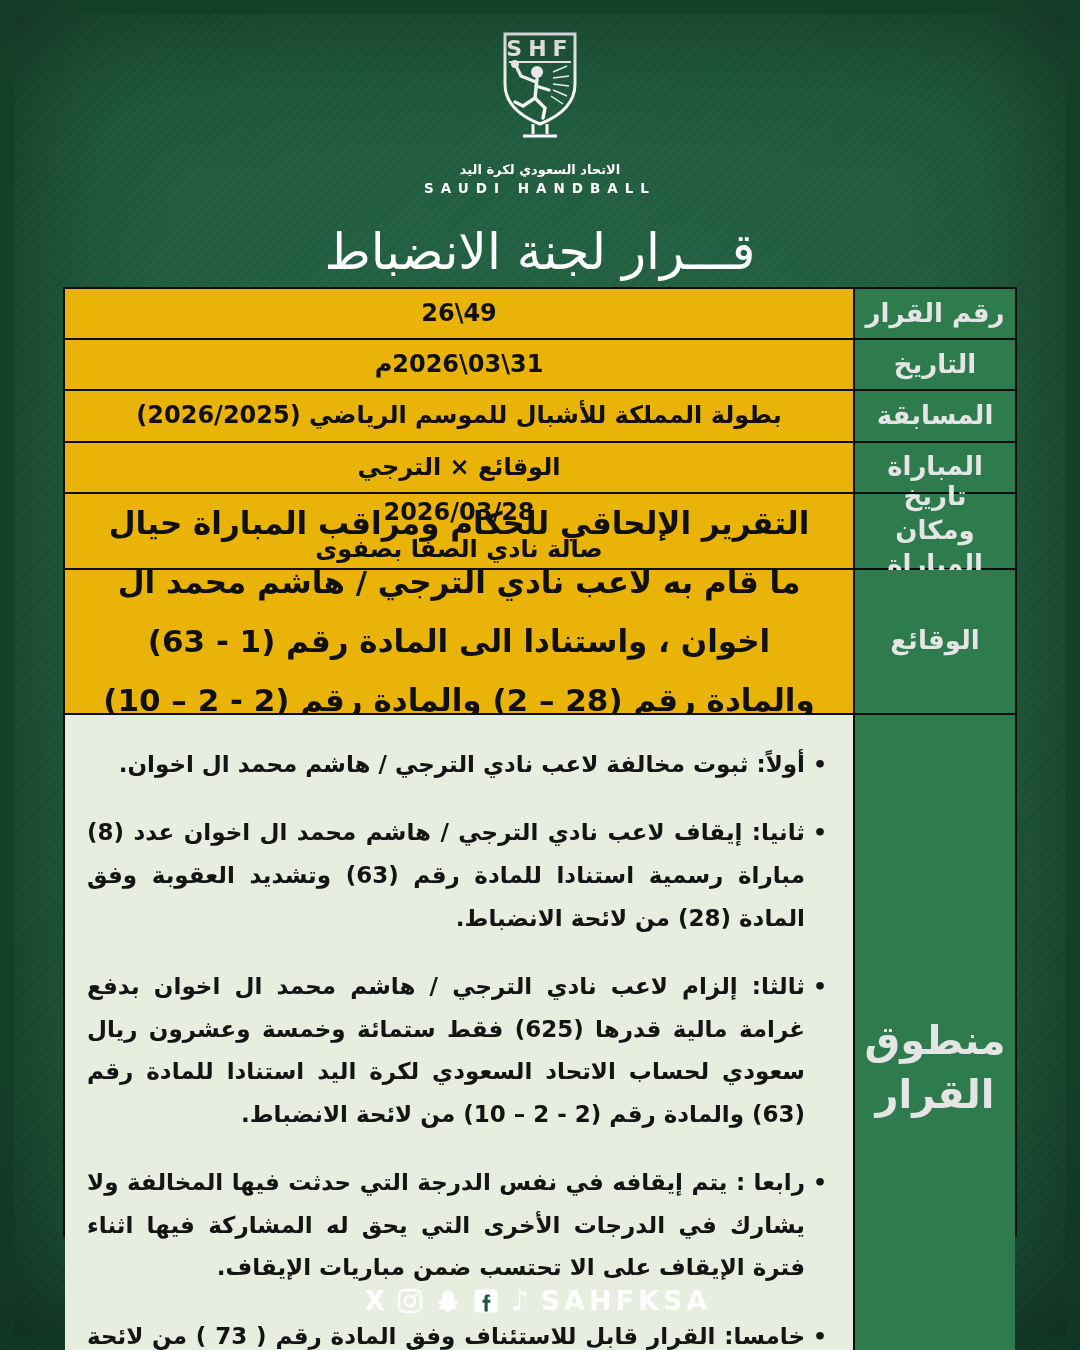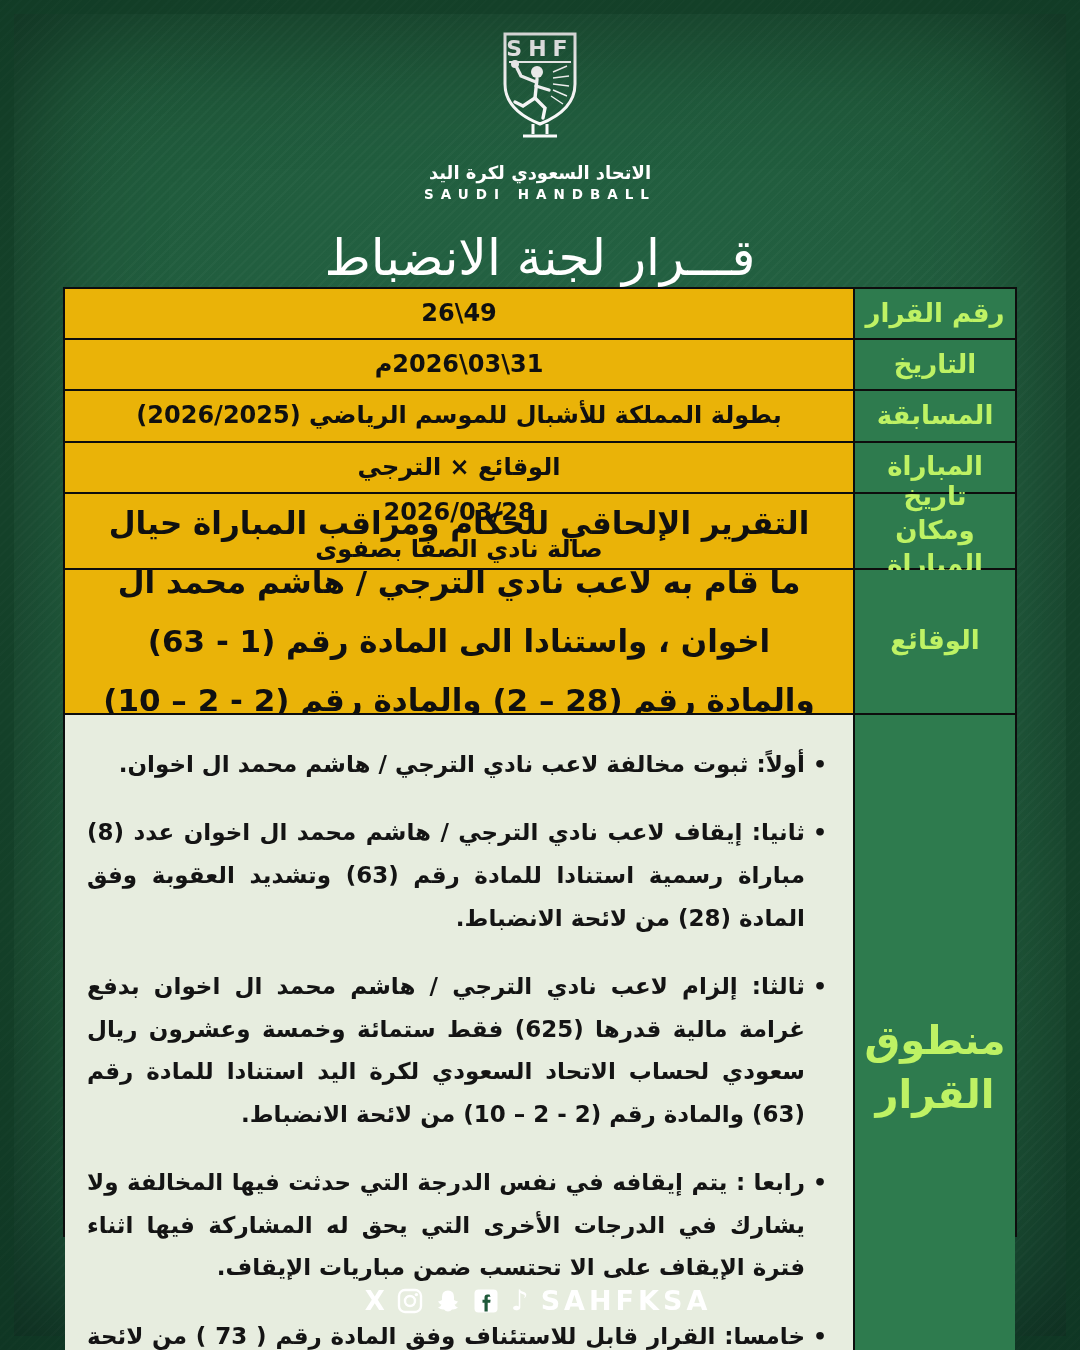--- a/index.html
+++ b/index.html
@@ -14,38 +14,38 @@
   }
   .poster::before{
     content:""; position:absolute; inset:0; pointer-events:none;
     border:14px solid rgba(8,38,22,.50);
     box-shadow: inset 0 0 140px rgba(0,0,0,.45);
   }
 
   
   .header{ text-align:center; padding-top:26px; color:#fff; }
   .logo-svg{ display:block; margin:0 auto; }
-  .logo-ar{ font-size:18px; font-weight:bold; margin-top:4px; letter-spacing:.5px; }
+  .logo-ar{ font-size:13px; font-weight:bold; margin-top:4px; letter-spacing:.5px; }
   .logo-en{ font-size:13.5px; font-weight:bold; letter-spacing:7px; margin-top:3px; }
   .page-title{
     direction:rtl; color:#fff; font-weight:normal; font-size:50px;
     margin-top:29px; letter-spacing:0; line-height:1.1;
   }
 
   
   .dtable{
     direction:rtl;
     position:absolute; left:63px; top:287px; width:954px; height:950px;
     border:2px solid #0d0d0d; background:#0d0d0d;
     display:flex; flex-direction:column;
   }
   .trow{ display:flex; flex-direction:row; border-bottom:2px solid #0d0d0d; }
   .trow:last-child{ border-bottom:none; }
   .tlabel{
-    width:162px; flex:0 0 162px; background:#2e7b4e; color:#bef264;
+    width:162px; flex:0 0 162px; background:#2e7b4e; color:#e5e5e5;
     display:flex; flex-direction:column; align-items:center; justify-content:center;
     font-weight:bold; font-size:26px; text-align:center; line-height:1.3;
     border-left:2px solid #0d0d0d; padding:4px 5px;
   }
   .tvalue{
     flex:1; background:#eab308; color:#101010;
     display:flex; flex-direction:column; align-items:center; justify-content:center;
     font-weight:bold; font-size:24px; text-align:center; padding:6px 20px; line-height:1.55;
   }
   .r-h55{ height:55px; } .r-h53{ height:53px; } .r-h95{ height:76px; } .r-h145{ height:145px; }

